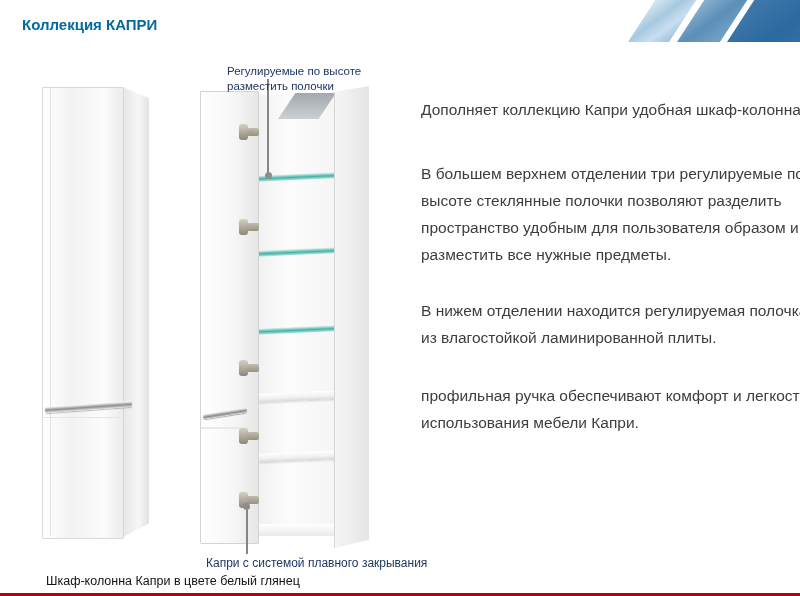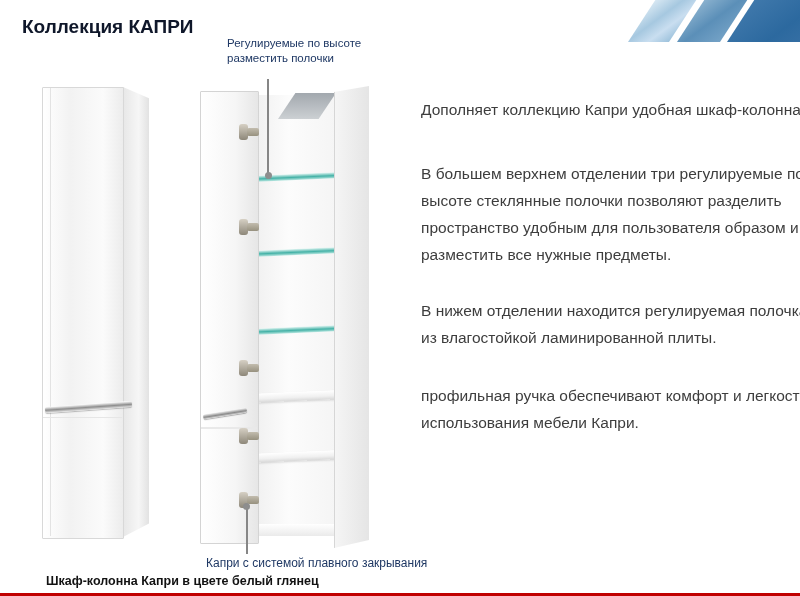--- a/index.html
+++ b/index.html
@@ -1,20 +1,20 @@
 <!DOCTYPE html>
 <html><head>
 <meta charset="utf-8">
 <style>
   html,body{margin:0;padding:0;background:#ffffff;}
   .slide{position:relative;width:800px;height:596px;background:#ffffff;overflow:hidden;
          font-family:"Liberation Sans",sans-serif;}
 
   
-  .title{position:absolute;left:22px;top:16px;font-size:19px;font-weight:bold;color:#0f172a;}
+  .title{position:absolute;left:22px;top:16px;font-size:15px;font-weight:bold;color:#0369a1;}
 
   
   .deco{position:absolute;left:600px;top:0;width:200px;height:46px;overflow:hidden;}
   .band{position:absolute;top:0;height:42px;transform:skewX(-33deg);transform-origin:0 100%;}
   .b1{left:28px;width:41px;background:linear-gradient(125deg,#d8e8f3,#a6c8e0 40%,#c9def0 70%,#9dc2dc);}
   .b2{left:77px;width:43px;background:linear-gradient(125deg,#8ab1ce,#5b8fb8 50%,#74a2c6);}
   .b3{left:127px;width:95px;background:linear-gradient(125deg,#3f78ab,#2c699f 55%,#3a72a6);}
 
   
   .cc-front{position:absolute;left:42px;top:87px;width:80px;height:450px;border:1px solid #d8d8d8;border-radius:1px;
@@ -62,23 +62,23 @@
   
   .ptr{position:absolute;width:2px;background:#868686;}
   .ptr-top{left:267px;top:79px;height:96px;}
   .ptr-bottom{left:246px;top:508px;height:46px;}
   .dot{position:absolute;width:7px;height:7px;border-radius:50%;background:#8d8d8d;}
   .dot-top{left:265px;top:172px;}
   .dot-bottom{left:243px;top:503px;}
 
   
   .ann{position:absolute;color:#1f3864;font-size:11.5px;line-height:15px;}
-  .ann-top{left:227px;top:36px;}
+  .ann-top{left:227px;top:64px;}
   .ann-bottom{left:206px;top:556px;font-size:12px;}
-  .caption{position:absolute;left:46px;top:574px;font-size:12.5px;font-weight:bold;color:#121212;}
+  .caption{position:absolute;left:46px;top:574px;font-size:12.5px;font-weight:normal;color:#121212;}
 
   
   .desc{position:absolute;left:421px;top:96px;width:375px;color:#3d3d3d;font-size:15.5px;}
   .desc p{margin:0;}
   .desc .line{line-height:27px;white-space:pre;}
   .p2{margin-top:37px !important;} .p3{margin-top:29px !important;} .p4{margin-top:31px !important;}
 
   
   .redline{position:absolute;left:0;top:593px;width:800px;height:3px;background:#c00000;}
 </style>

